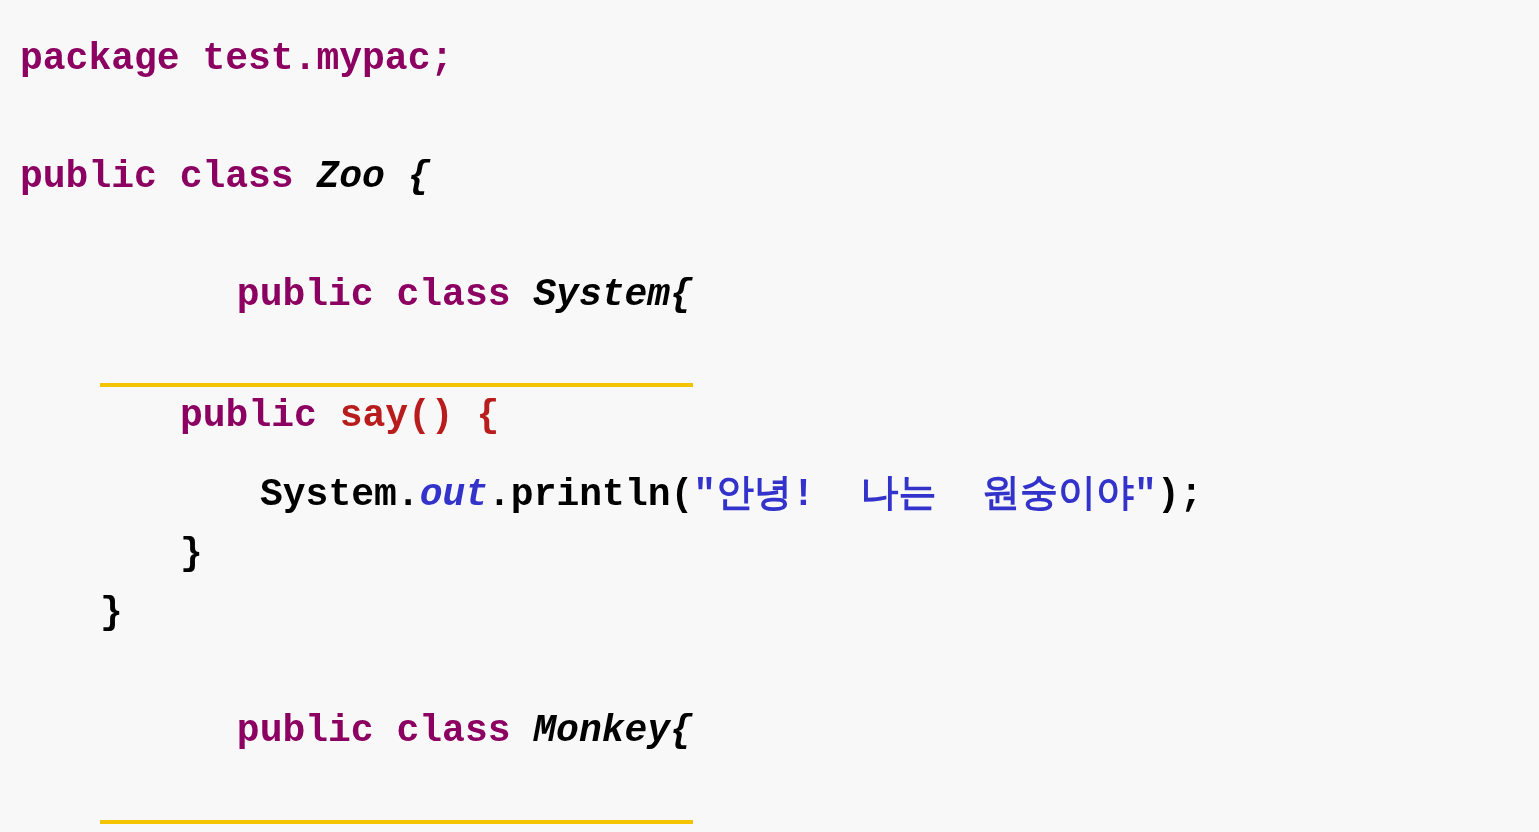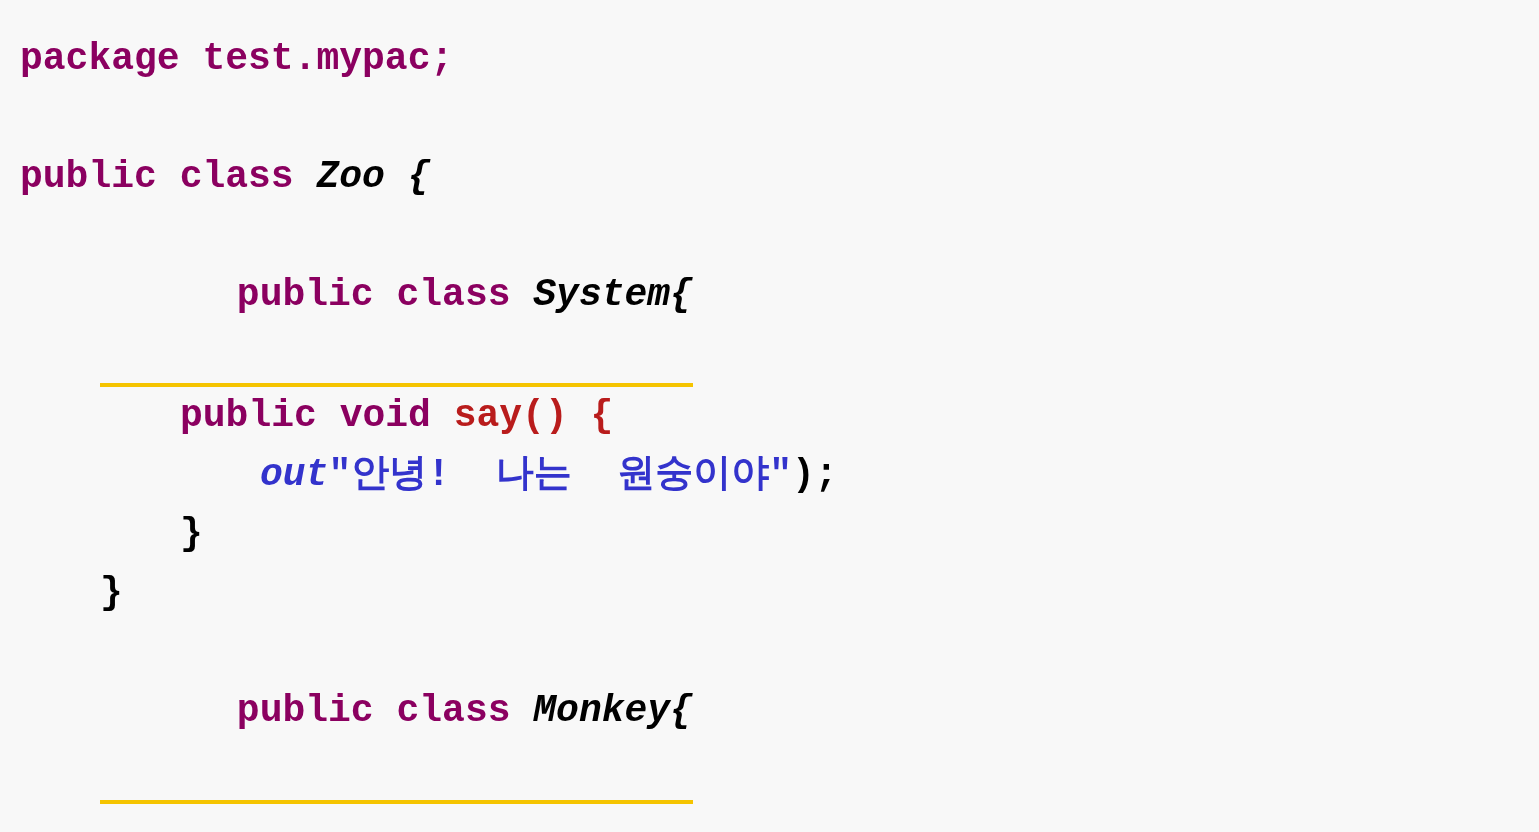--- a/index.html
+++ b/index.html
@@ -47,20 +47,21 @@
       color: #b91c1c;
     }
 
     .system-text {
       color: #000000;
     }
 
     .out-keyword {
       color: #3333cc;
       font-style: italic;
+      margin-top: 20px;
     }
 
     .string-text {
       color: #3333cc;
     }
 
     .punctuation {
       color: #000000;
     }
 
@@ -97,25 +98,25 @@
     <span class="keyword">public </span><span class="keyword">class </span><span class="classname">Zoo {</span>
   </div>
 
   <div class="code-line indent1">
     <span class="yellow-underline">
       <span class="keyword">public </span><span class="keyword">class </span><span class="classname">System{</span>
     </span>
   </div>
 
   <div class="code-line indent2">
-    <span class="keyword">public </span><span class="keyword">void </span><span class="method-name">say() {</span>
+    <span class="keyword">public </span><span class="method-name">say() {</span>
   </div>
 
   <div class="code-line indent3">
-    <span class="out-keyword">out</span><span class="string-text">"안녕!  나는  원숭이야"</span><span class="punctuation">);</span>
+    <span class="system-text">System.</span><span class="out-keyword">out</span><span class="system-text">.println(</span><span class="string-text">"안녕!  나는  원숭이야"</span><span class="punctuation">);</span>
   </div>
 
   <div class="code-line indent2">
     <span class="punctuation">}</span>
   </div>
 
   <div class="code-line indent1">
     <span class="punctuation">}</span>
   </div>
 

